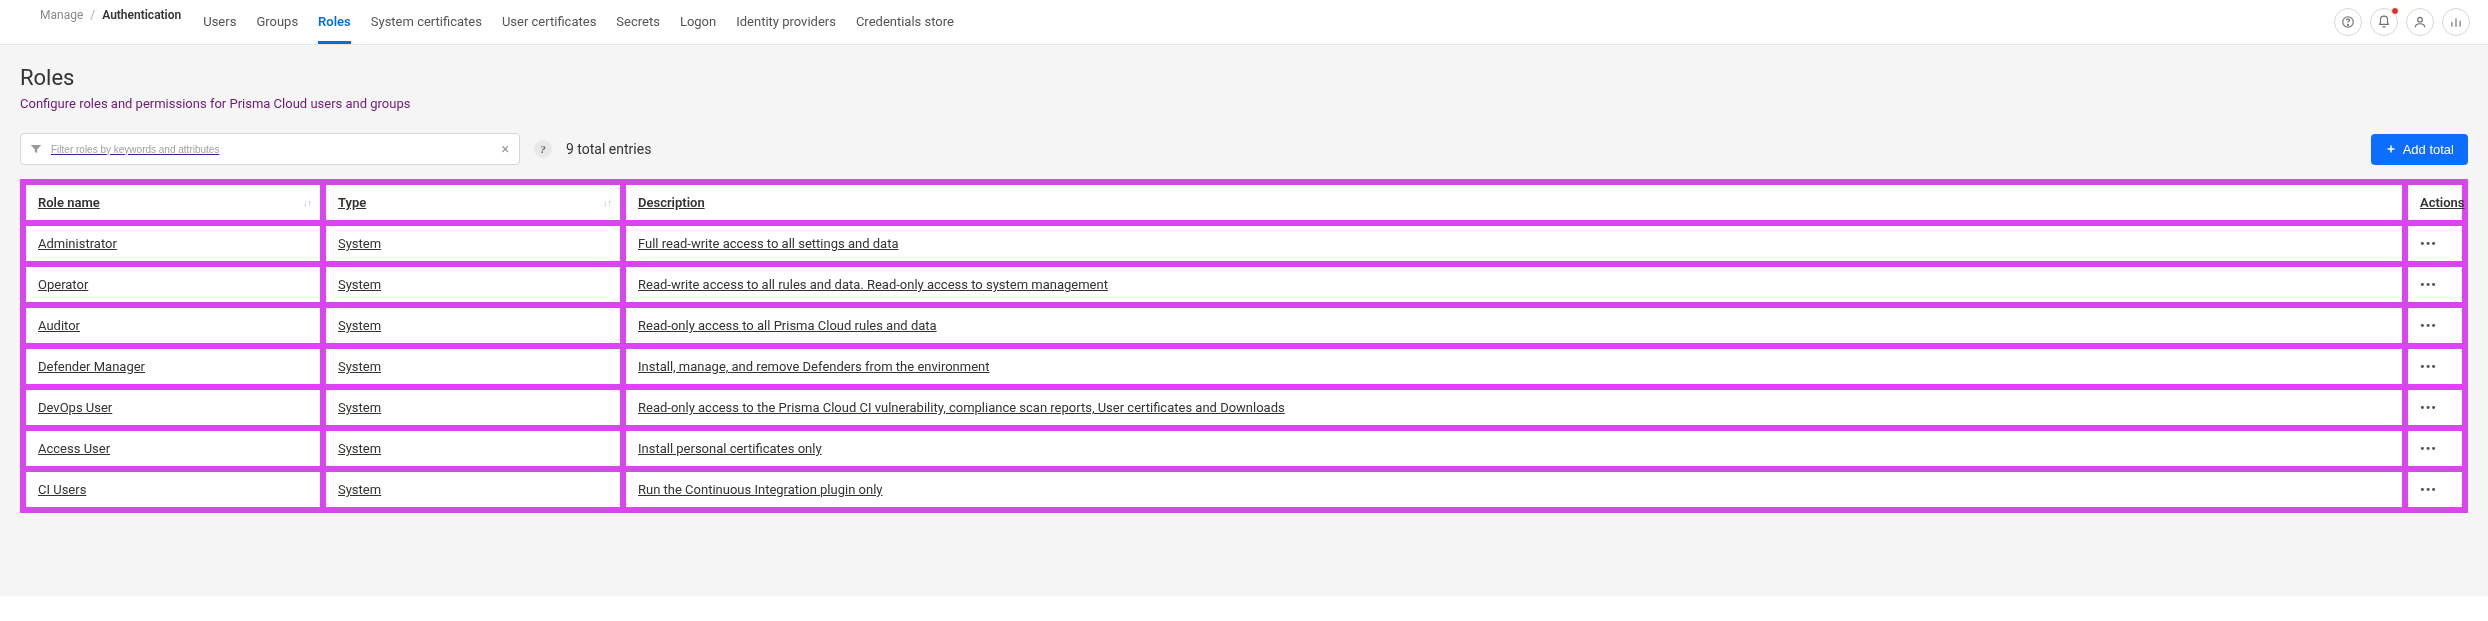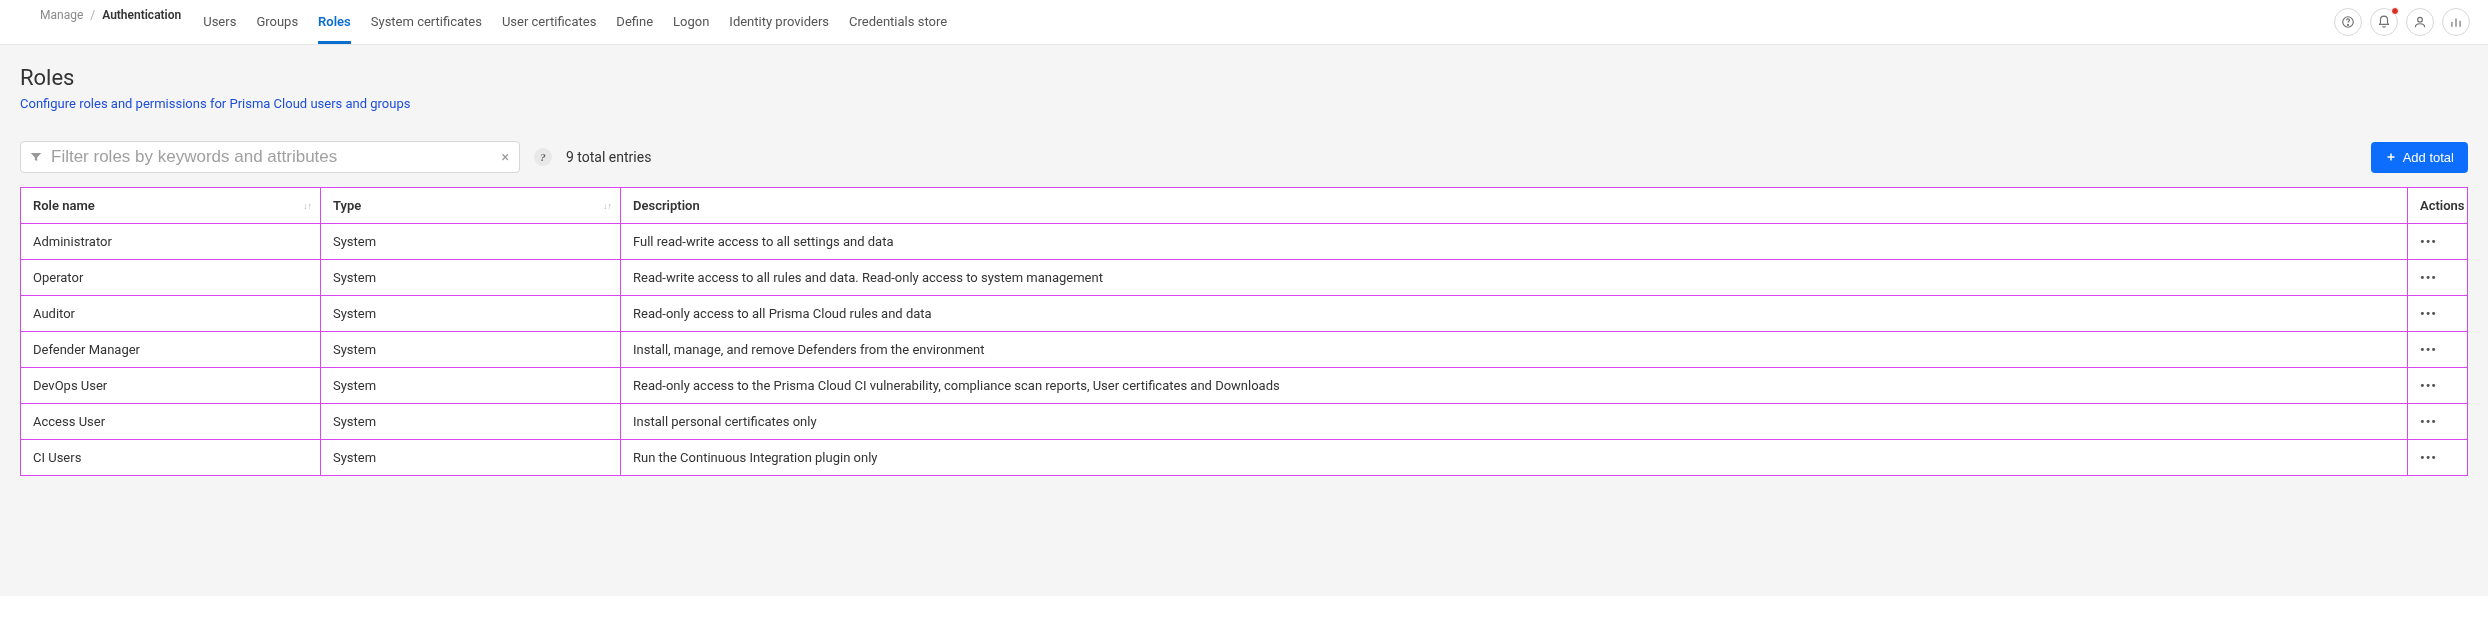--- a/index.html
+++ b/index.html
@@ -69,21 +69,21 @@
     border: 1px solid #fff;
   }
 
   
   .main-wrap {
     background: #f5f5f5;
     padding: 16px 20px 28px 20px;
     min-height: calc(100vh - 70px);
   }
   .page-title { font-size: 22px; font-weight: 400; margin: 4px 0 6px 0; }
-  .page-subtitle { font-size: 13px; color: #1d4ed8; margin-bottom: 30px; }
+  .page-subtitle { font-size: 13px; color: #701a75; margin-bottom: 22px; }
 
   .toolbar {
     display: flex;
     align-items: center;
     justify-content: space-between;
     margin-bottom: 14px;
     gap: 12px;
   }
   .toolbar-left { display: flex; align-items: center; gap: 14px; }
   .filter-box {
@@ -92,24 +92,25 @@
     border: 1px solid #d7d7d7;
     border-radius: 4px;
     background: #fff;
     height: 32px;
     padding: 0 8px;
   }
   .filter-box svg { width: 14px; height: 14px; color: #999; flex-shrink: 0; }
   .filter-box input {
     border: none; outline: none;
     flex: 1;
-    font-size: 17px;
+    font-size: 10px;
     padding: 0 8px;
     color: #4c1d95;
     background: transparent;
+    text-decoration: underline;
   }
   .filter-box input::placeholder { color: #a0a0a0; }
   .info-chip {
     width: 18px; height: 18px; border-radius: 50%;
     background: #e8e8e8; color: #666;
     display: inline-flex; align-items: center; justify-content: center;
     font-size: 11px; font-weight: 600; cursor: pointer;
     font-family: Georgia, serif; font-style: italic;
   }
   .filter-clear { color: #999; cursor: pointer; padding: 0 2px; font-size: 14px;}
@@ -129,22 +130,23 @@
   
   table.roles {
     width: 100%;
     border-collapse: collapse;
     background: #fff;
     table-layout: fixed;
   }
   table.roles th, table.roles td {
     text-align: left;
     padding: 10px 12px;
-    border: 1px solid #d946ef;
+    border: 6px solid #d946ef;
     font-size: 13px;
+    text-decoration: underline;
   }
   table.roles th {
     font-weight: 600;
     color: #333;
     position: relative;
     background: #fff;
   }
   .sort-icons {
     position: absolute; right: 8px; top: 50%; transform: translateY(-50%);
     display: flex; flex-direction: row; gap: 1px; color: #b5b5b5; font-size: 9px; line-height: 8px;
@@ -170,21 +172,21 @@
       <span class="sep">/</span>
       <span class="current">Authentication</span>
     </div>
     <div class="tabs" id="tabs">
 
     <div class="tab">Users</div>
         <div class="tab">Groups</div>
         <div class="tab active">Roles</div>
         <div class="tab">System certificates</div>
         <div class="tab">User certificates</div>
-        <div class="tab">Define</div>
+        <div class="tab">Secrets</div>
         <div class="tab">Logon</div>
         <div class="tab">Identity providers</div>
         <div class="tab">Credentials store</div>
       </div>
   </div>
 
   <div class="topbar-icons">
     <div class="icon-btn">
       <svg viewBox="0 0 24 24" fill="none" stroke="currentColor" stroke-width="2">
           <circle cx="12" cy="12" r="9"></circle>

